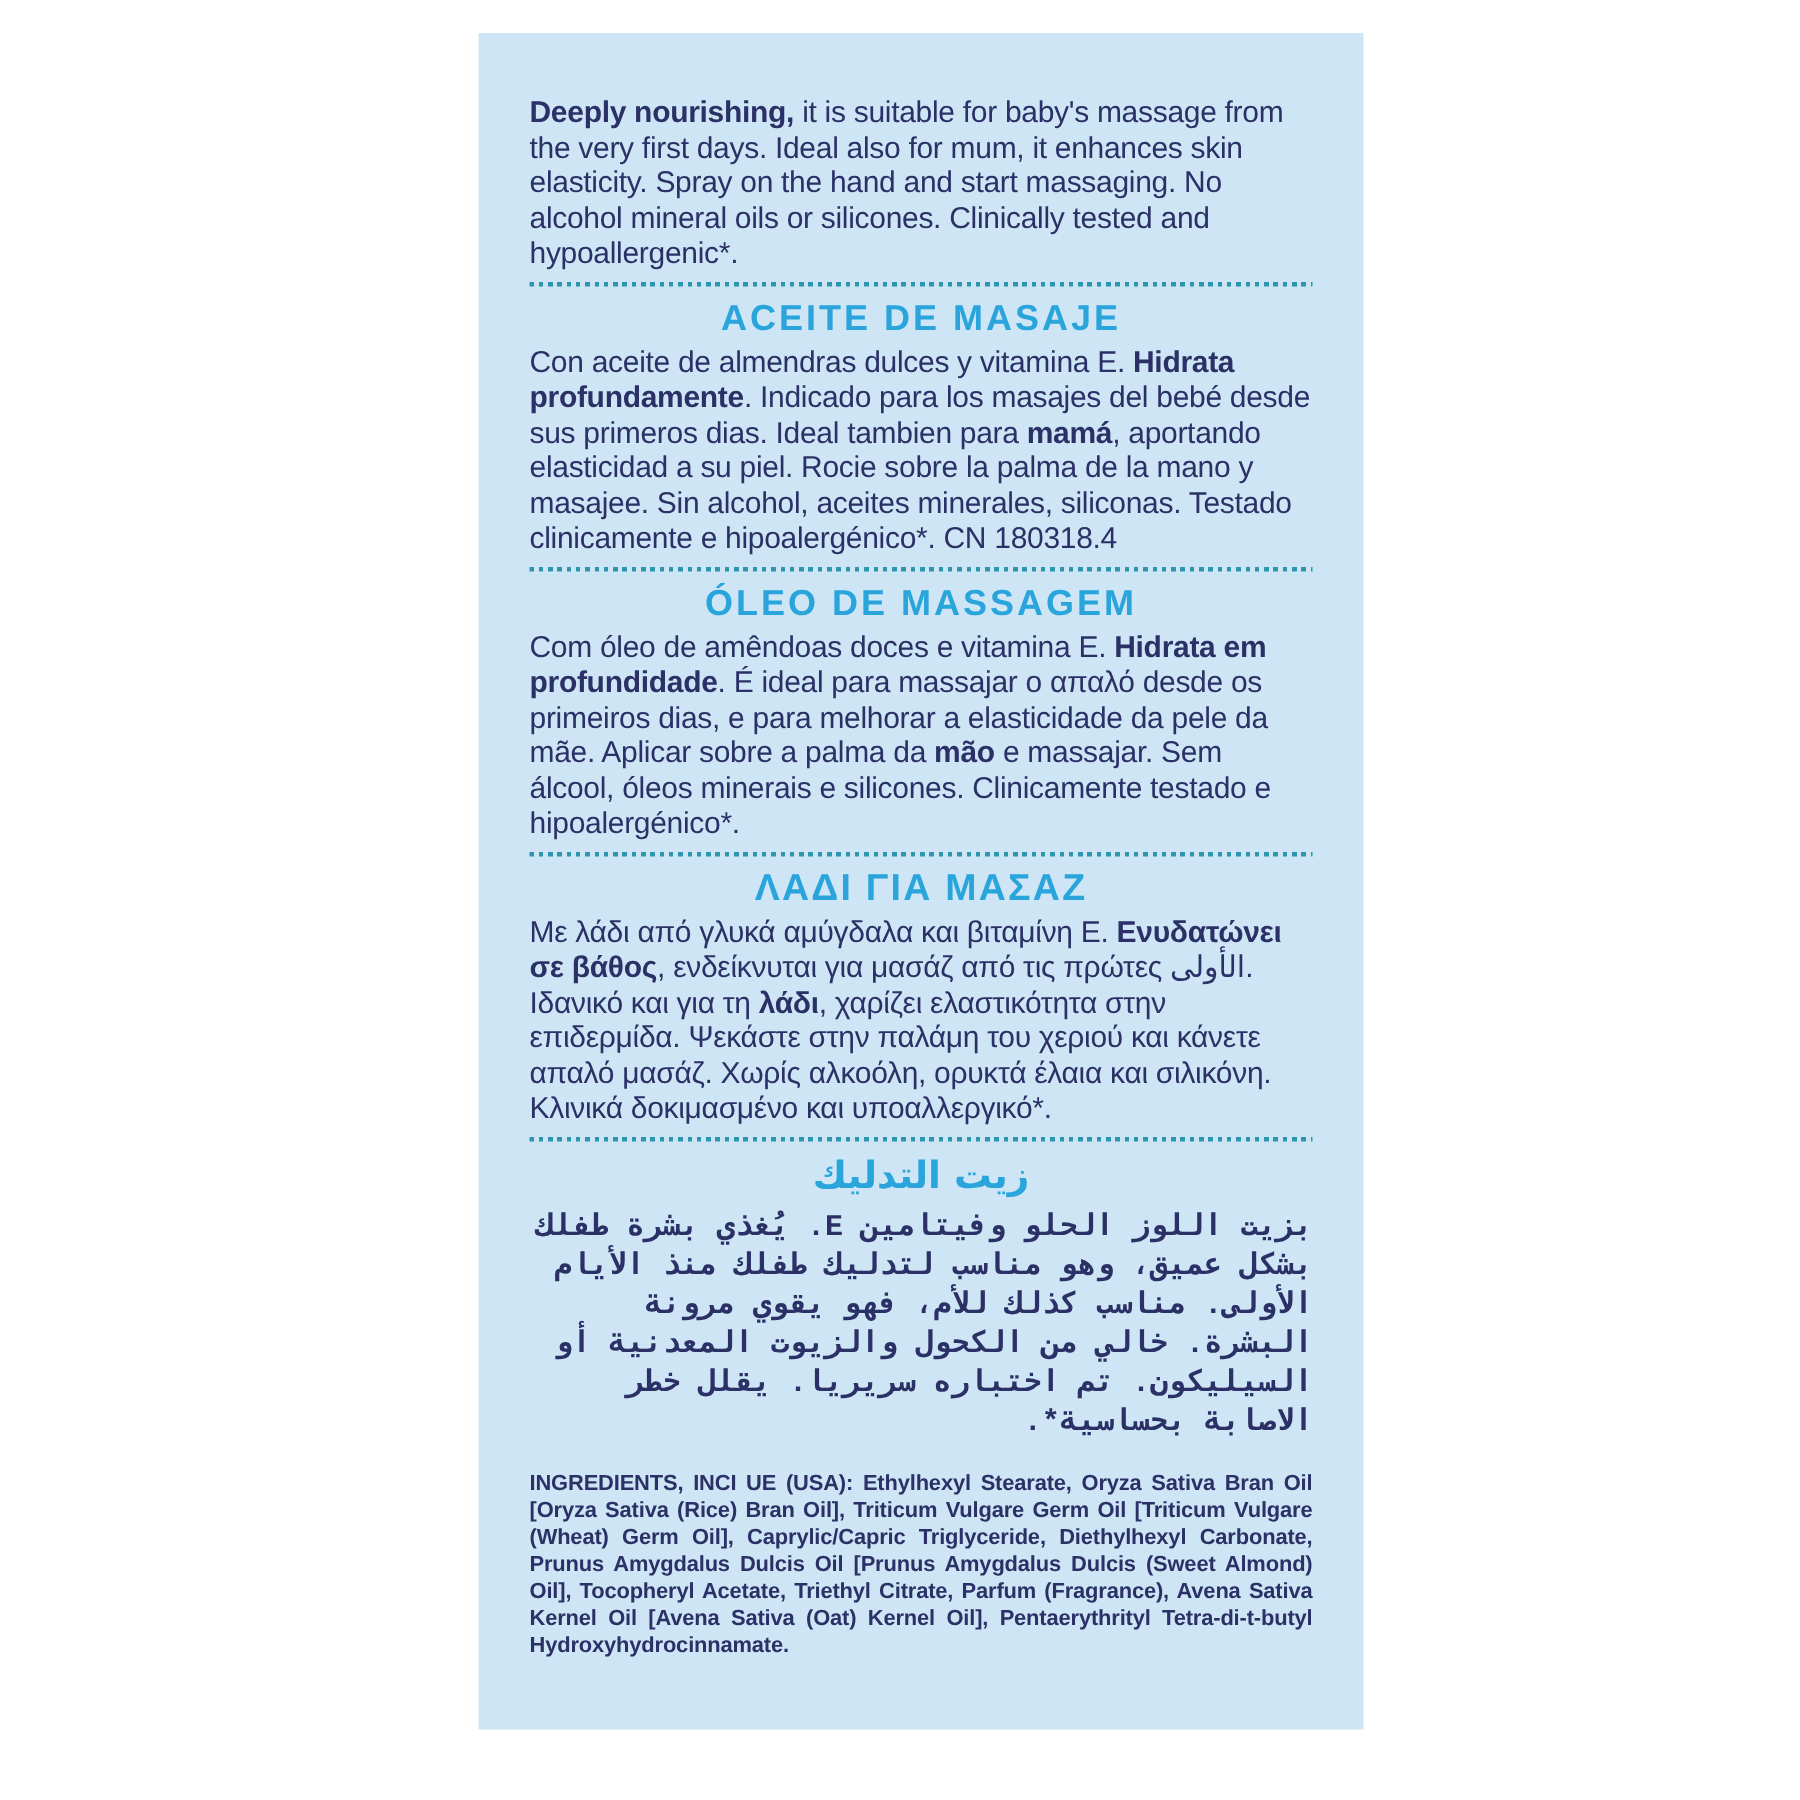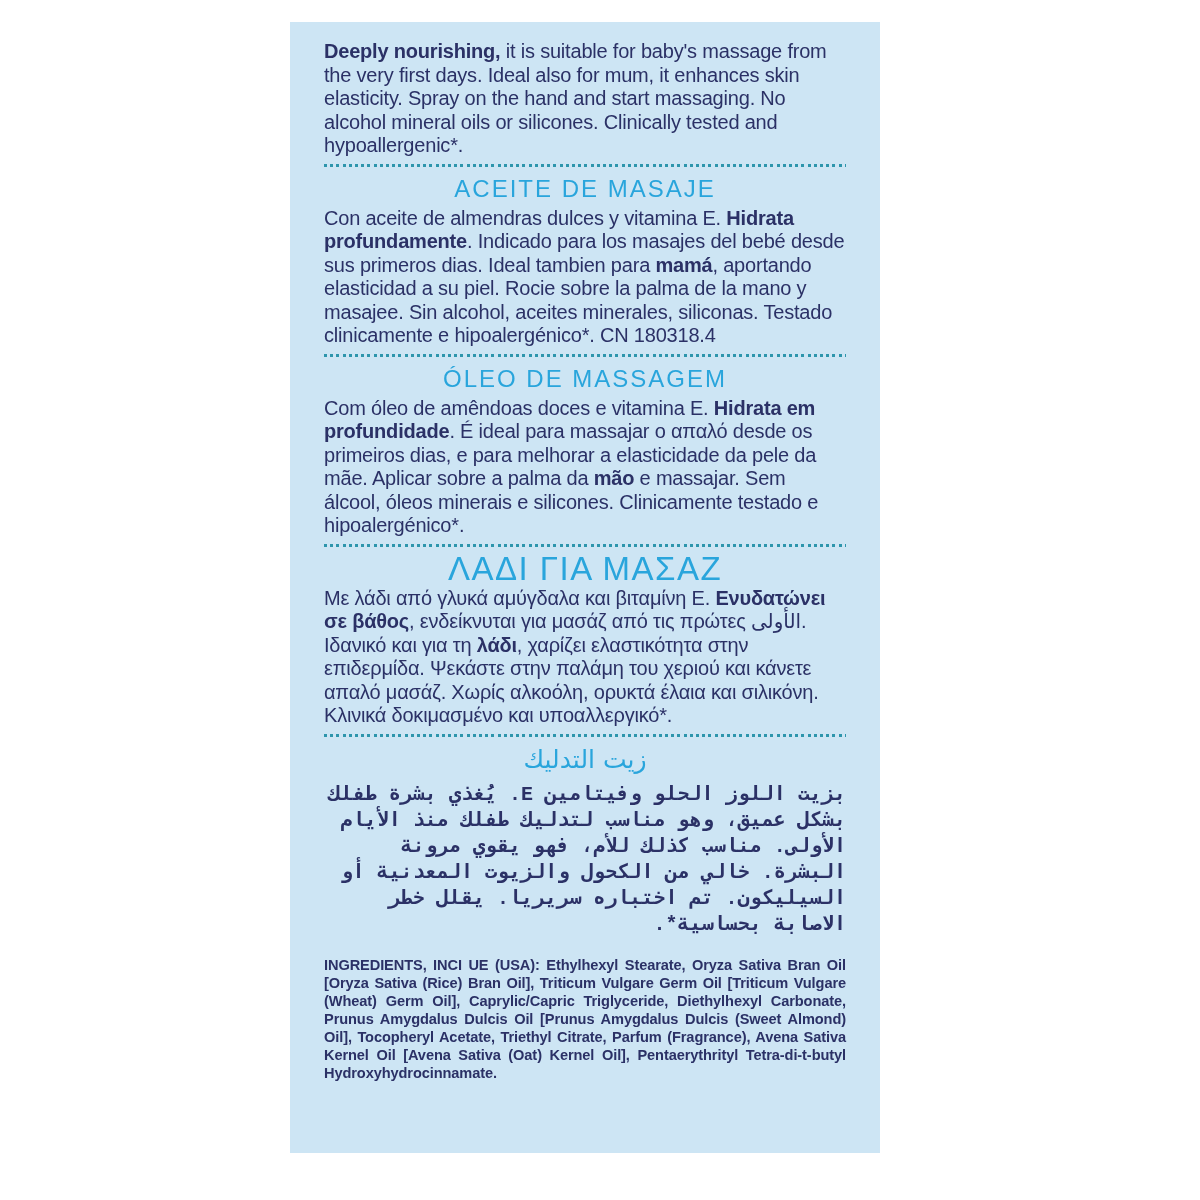--- a/index.html
+++ b/index.html
@@ -14,26 +14,26 @@
   body {
     width: 1200px;
     height: 1200px;
     background: var(--page-bg);
     font-family: "Liberation Sans", "DejaVu Sans", sans-serif;
     position: relative;
     overflow: hidden;
   }
   .panel {
     position: absolute;
-    left: 290px;
+    left: 319px;
     top: 22px;
     width: 590px;
     height: 1131px;
     background: var(--panel-bg);
-    padding: 18px 34px 22px 34px;
+    padding: 42px 34px 22px 34px;
     overflow: hidden;
   }
   .para {
     margin: 0 0 6px 0;
     font-size: 20px;
     line-height: 23.5px;
     letter-spacing: -0.2px;
     color: var(--body-text);
     text-align: left;
   }
@@ -43,28 +43,28 @@
     margin: 6px 0 8px 0;
     background: repeating-linear-gradient(90deg,
       var(--divider-teal) 0px, var(--divider-teal) 3px,
       transparent 3px, transparent 6.2px);
   }
   .heading {
     margin: 2px 0 5px 0;
     text-align: center;
     font-size: 24px;
     line-height: 27px;
-    font-weight: normal;
+    font-weight: bold;
     letter-spacing: 2px;
     color: var(--heading-blue);
   }
   .heading.greek {
-    font-weight: normal;
+    font-weight: bold;
     letter-spacing: 1.5px;
-    font-size: 33px;
+    font-size: 25px;
   }
   .heading.arabic {
     font-family: "DejaVu Sans", sans-serif;
     letter-spacing: 0;
     font-size: 25px;
     line-height: 30px;
     margin-bottom: 7px;
     text-align: center;
   }
   .para.arabic {

